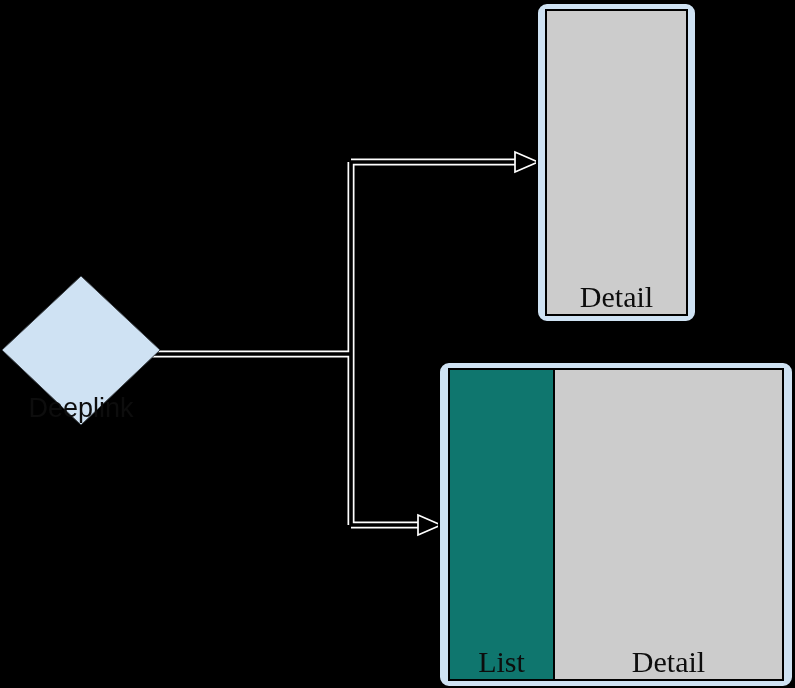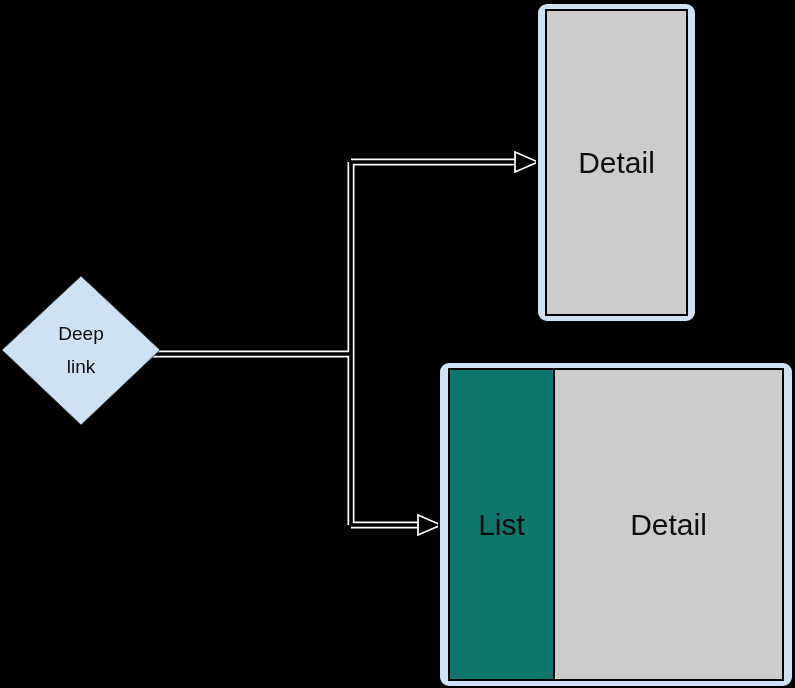--- a/index.html
+++ b/index.html
@@ -19,25 +19,25 @@
   #connector-layer {
     position: absolute;
     left: 0;
     top: 0;
     width: 795px;
     height: 688px;
   }
   .node-label {
     position: absolute;
     display: flex;
-    flex-direction: column;
-    align-items: center;
+    flex-direction: row;
+    align-items: flex-end;
     justify-content: center;
     text-align: center;
-    font-size: 19px;
+    font-size: 27px;
     line-height: 33px;
     pointer-events: none;
   }
   #deep-link-label {
     left: 1px;
     top: 275px;
     width: 160px;
     height: 150px;
   }
   .device-frame {
@@ -63,23 +63,24 @@
   }
   .device-screen {
     box-sizing: border-box;
     width: 100%;
     height: 100%;
     border: 2px solid #000000;
     display: flex;
   }
   .pane {
     display: flex;
-    align-items: center;
+    align-items: flex-end;
     justify-content: center;
     font-size: 30px;
+    font-family: Liberation Serif, serif;
   }
   #phone-detail-pane {
     width: 100%;
     height: 100%;
     background: #cccccc;
   }
   #tablet-list-pane {
     width: 103px;
     flex: 0 0 103px;
     background: #0f766e;

